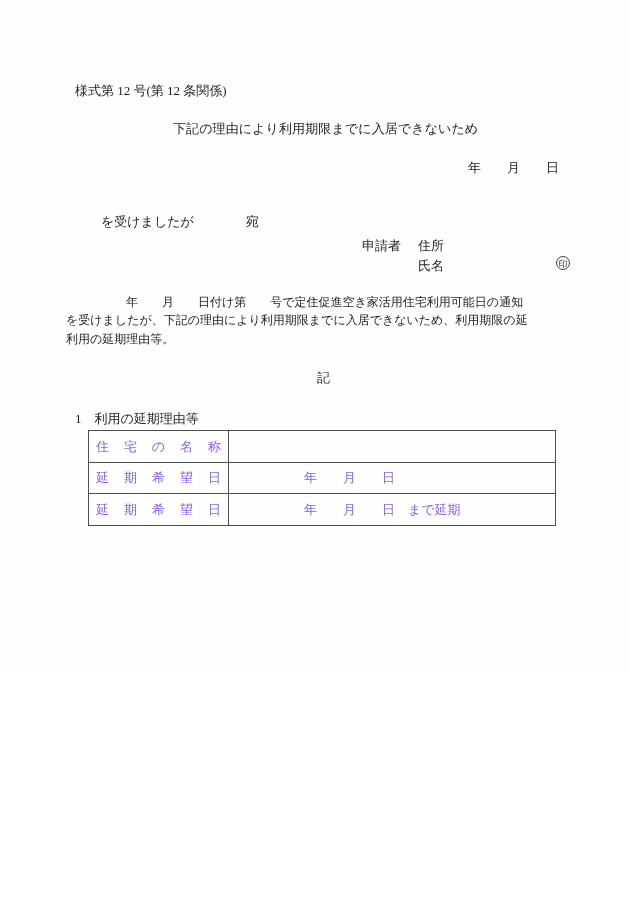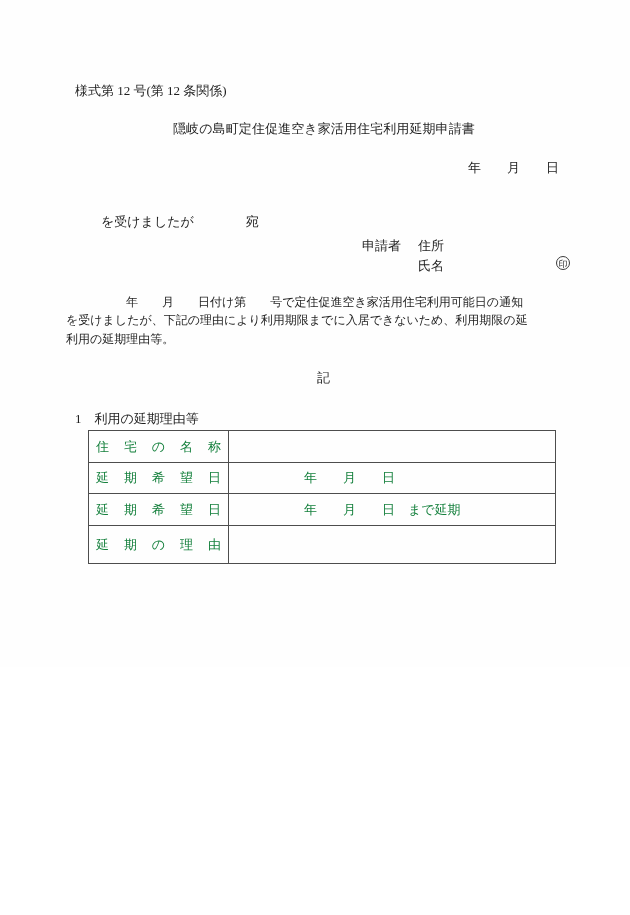--- a/index.html
+++ b/index.html
@@ -37,21 +37,21 @@
   .body-line { white-space: pre; line-height: 18.4px; font-size: 12px; }
 
   .record-marker   { left: 317px; top: 370px; }
   .section-heading { left: 75px;  top: 411px; }
 
   .reason-table {
     position: absolute; left: 88px; top: 430px;
     width: 468px;
     border-collapse: collapse;
     table-layout: fixed;
-    font-size: 13px; color: #15803d;
+    font-size: 13px; color: #8b5cf6;
   }
   .reason-table td {
     border: 1px solid #4d4d4d;
     vertical-align: middle;
     overflow: hidden;
   }
   .t-label {
     width: 125px;
     padding: 0 7px;
     text-align: justify;
@@ -64,21 +64,21 @@
   .row-desired { height: 32px; padding-left: 34px; }
   .row-reason  { height: 38px; }
 </style>
 </head>
 <body>
 
 <div class="page">
 
   <div class="abs form-number">様式第 12 号(第 12 条関係)</div>
 
-  <div class="abs doc-title">隠岐の島町定住促進空き家活用住宅利用延期申請書</div>
+  <div class="abs doc-title">下記の理由により利用期限までに入居できないため</div>
 
   <div class="abs date-line">年　　月　　日</div>
 
   <div class="abs addressee">
     <span>を受けましたが</span><span class="addressee-suffix">宛</span>
   </div>
 
   <div class="abs applicant-label">申請者</div>
   <div class="abs address-label">住所</div>
   <div class="abs name-label">氏名</div>
@@ -101,20 +101,16 @@
         <td class="t-value"></td>
       </tr>
       <tr class="row-limit">
         <td class="t-label">延期希望日</td>
         <td class="t-value">年　　月　　日</td>
       </tr>
       <tr class="row-desired">
         <td class="t-label">延期希望日</td>
         <td class="t-value">年　　月　　日　まで延期</td>
       </tr>
-      <tr class="row-reason">
-        <td class="t-label">延期の理由</td>
-        <td class="t-value"></td>
-      </tr>
     </tbody>
   </table>
 
 </div>
 
 </body></html>

